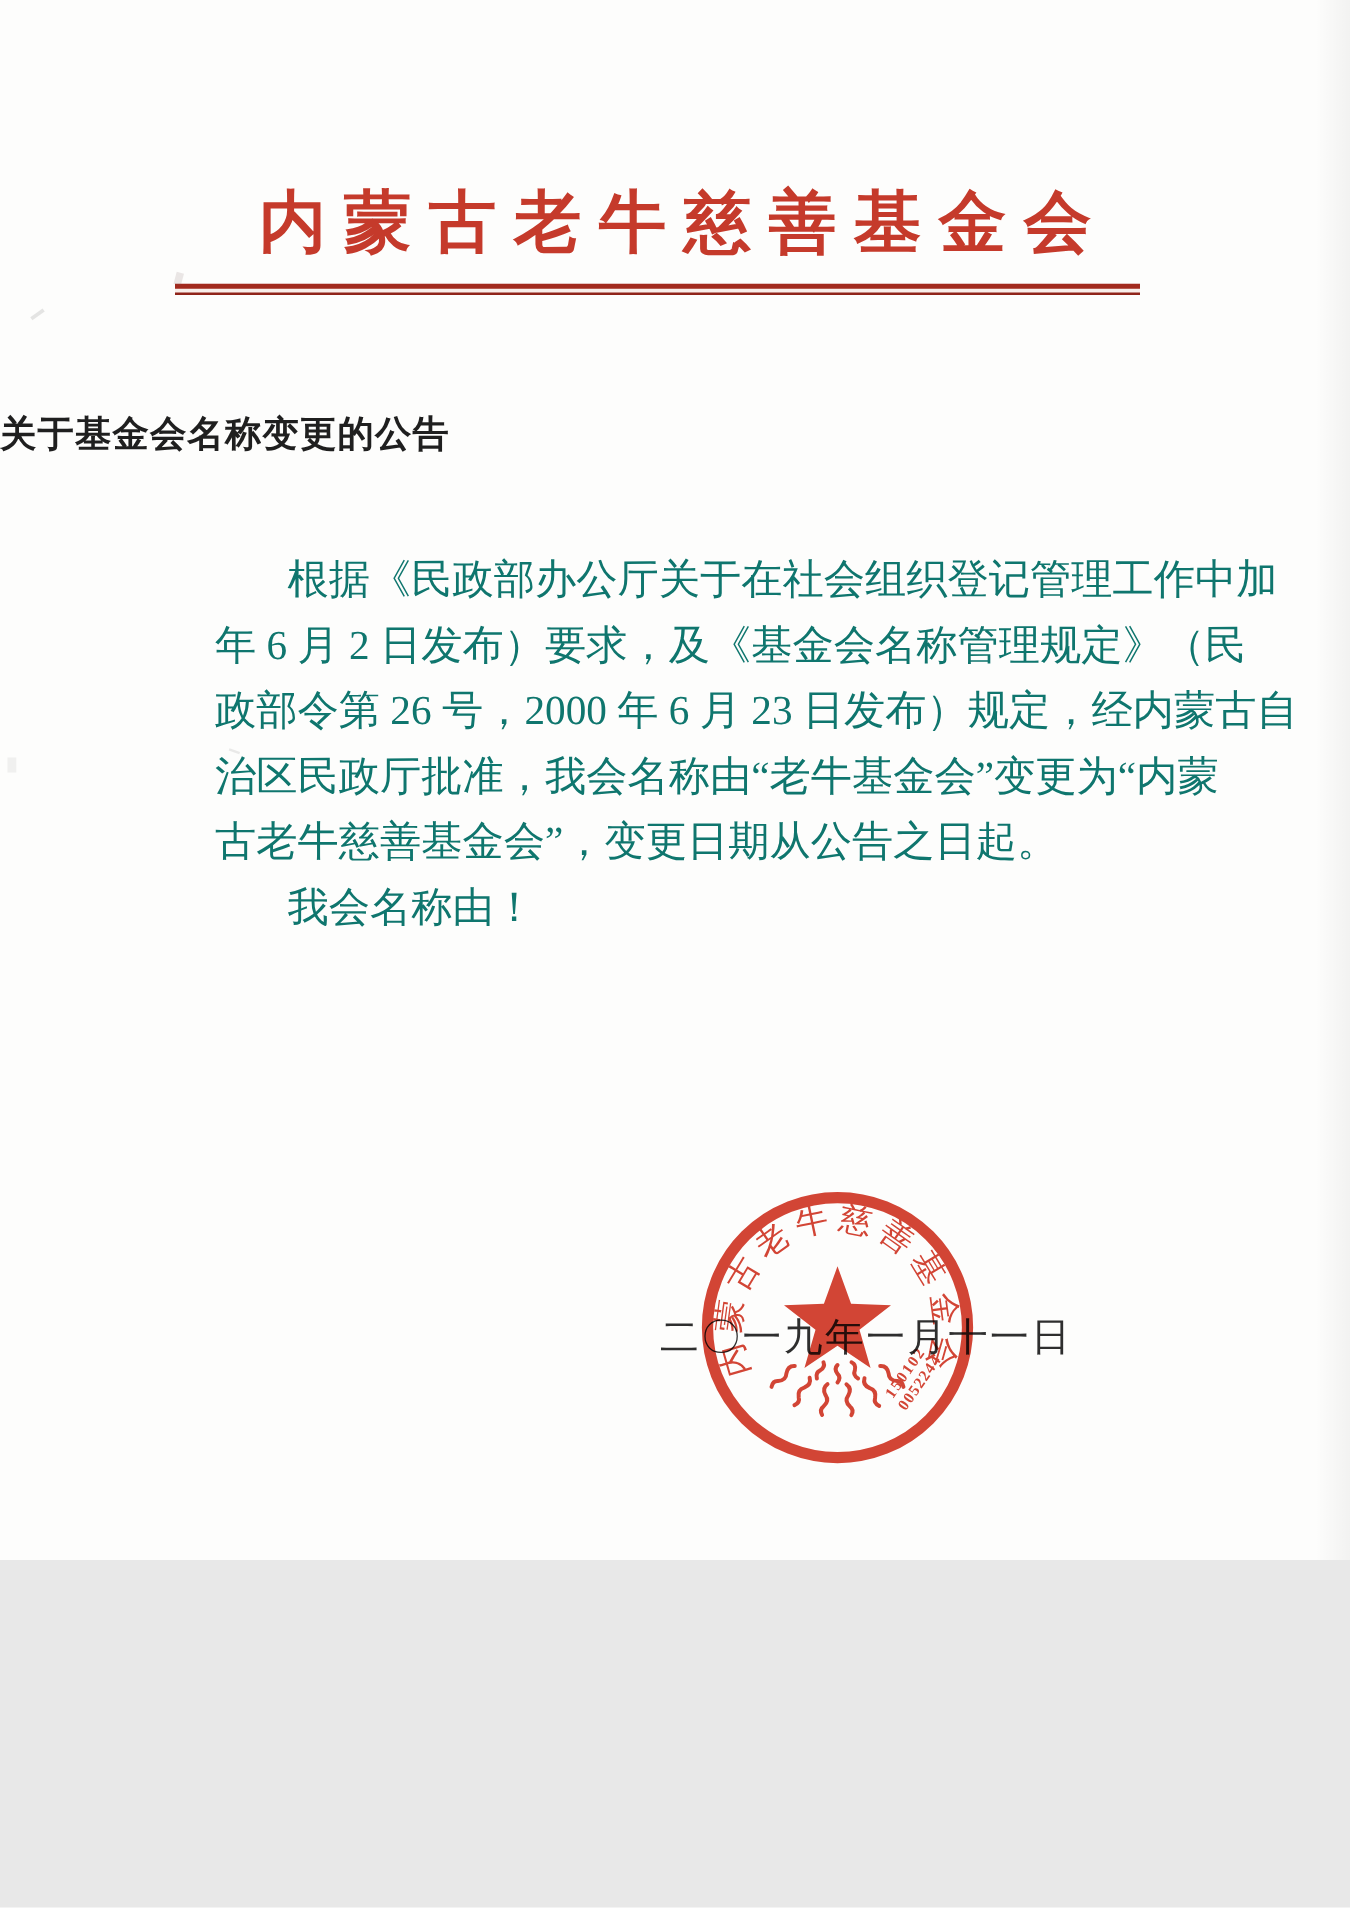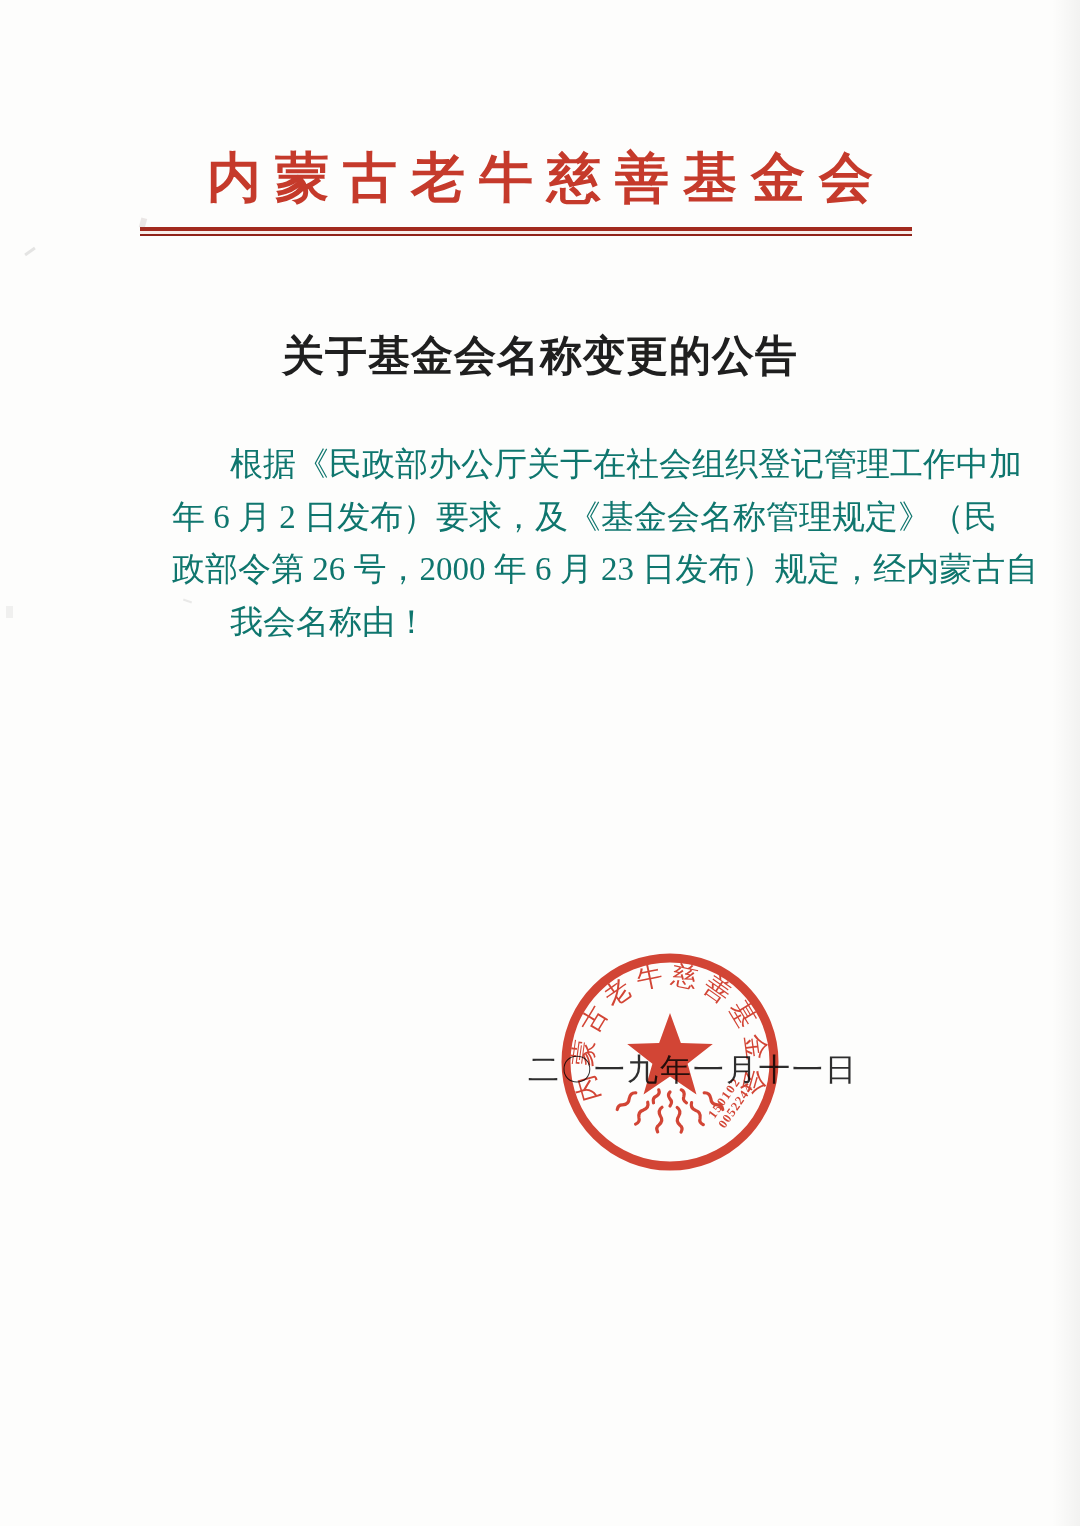--- a/index.html
+++ b/index.html
@@ -1,18 +1,18 @@
 <!DOCTYPE html>
 <html><head>
 <meta charset="utf-8">
 <style>
   html,body{margin:0;padding:0;background:#e8e8e8;}
   .page{
     position:relative;
-    width:1080px;height:1526px;
+    width:1080px;height:1248px;
     margin:0 auto;
     background:#fdfdfc;
     overflow:hidden;
     font-family:"Liberation Serif", serif;
   }
   
   .letterhead{
     position:absolute;left:0;top:138px;width:100%;
     text-align:center;
     font-size:54px;font-weight:bold;
@@ -24,22 +24,22 @@
   .rule{
     position:absolute;left:140px;top:227px;width:772px;
     height:3px;
     background:#f8eeea;
     border-top:4px solid #a22a1e;
     border-bottom:2px solid #8f241a;
   }
   
   .notice-title{
     position:absolute;left:0;top:328px;width:100%;
-    text-align:center;
-    font-size:42px;font-weight:bold;
+    text-align:left;
+    font-size:29px;font-weight:bold;
     color:#1f1f1f;
     letter-spacing:1px;
     white-space:nowrap;
   }
   
   .body-block{
     position:absolute;left:172px;top:438px;width:770px;
     font-size:33px;color:#0f766e;
   }
   .body-line{
@@ -84,20 +84,22 @@
 
   <div class="letterhead">内蒙古老牛慈善基金会</div>
   <div class="rule"></div>
 
   <div class="notice-title">关于基金会名称变更的公告</div>
 
   <div class="body-block">
     <div class="body-line indent">根据《民政部办公厅关于在社会组织登记管理工作中加</div>
     <div class="body-line">年 6 月 2 日发布）要求，及《基金会名称管理规定》（民</div>
     <div class="body-line">政部令第 26 号，2000 年 6 月 23 日发布）规定，经内蒙古自</div>
+    <div class="body-line">治区民政厅批准，我会名称由“老牛基金会”变更为“内蒙</div>
+    <div class="body-line">古老牛慈善基金会”，变更日期从公告之日起。</div>
     <div class="body-line indent">我会名称由！</div>
   </div>
 
   <div class="date-line">二〇一九年一月十一日</div>
 
   <svg class="seal" viewBox="-135 -135 270 270" aria-hidden="true">
     <defs>
       <path id="ringArc" d="M -70 34 A 78 78 0 1 1 70 34" fill="none"></path>
     </defs>
 

